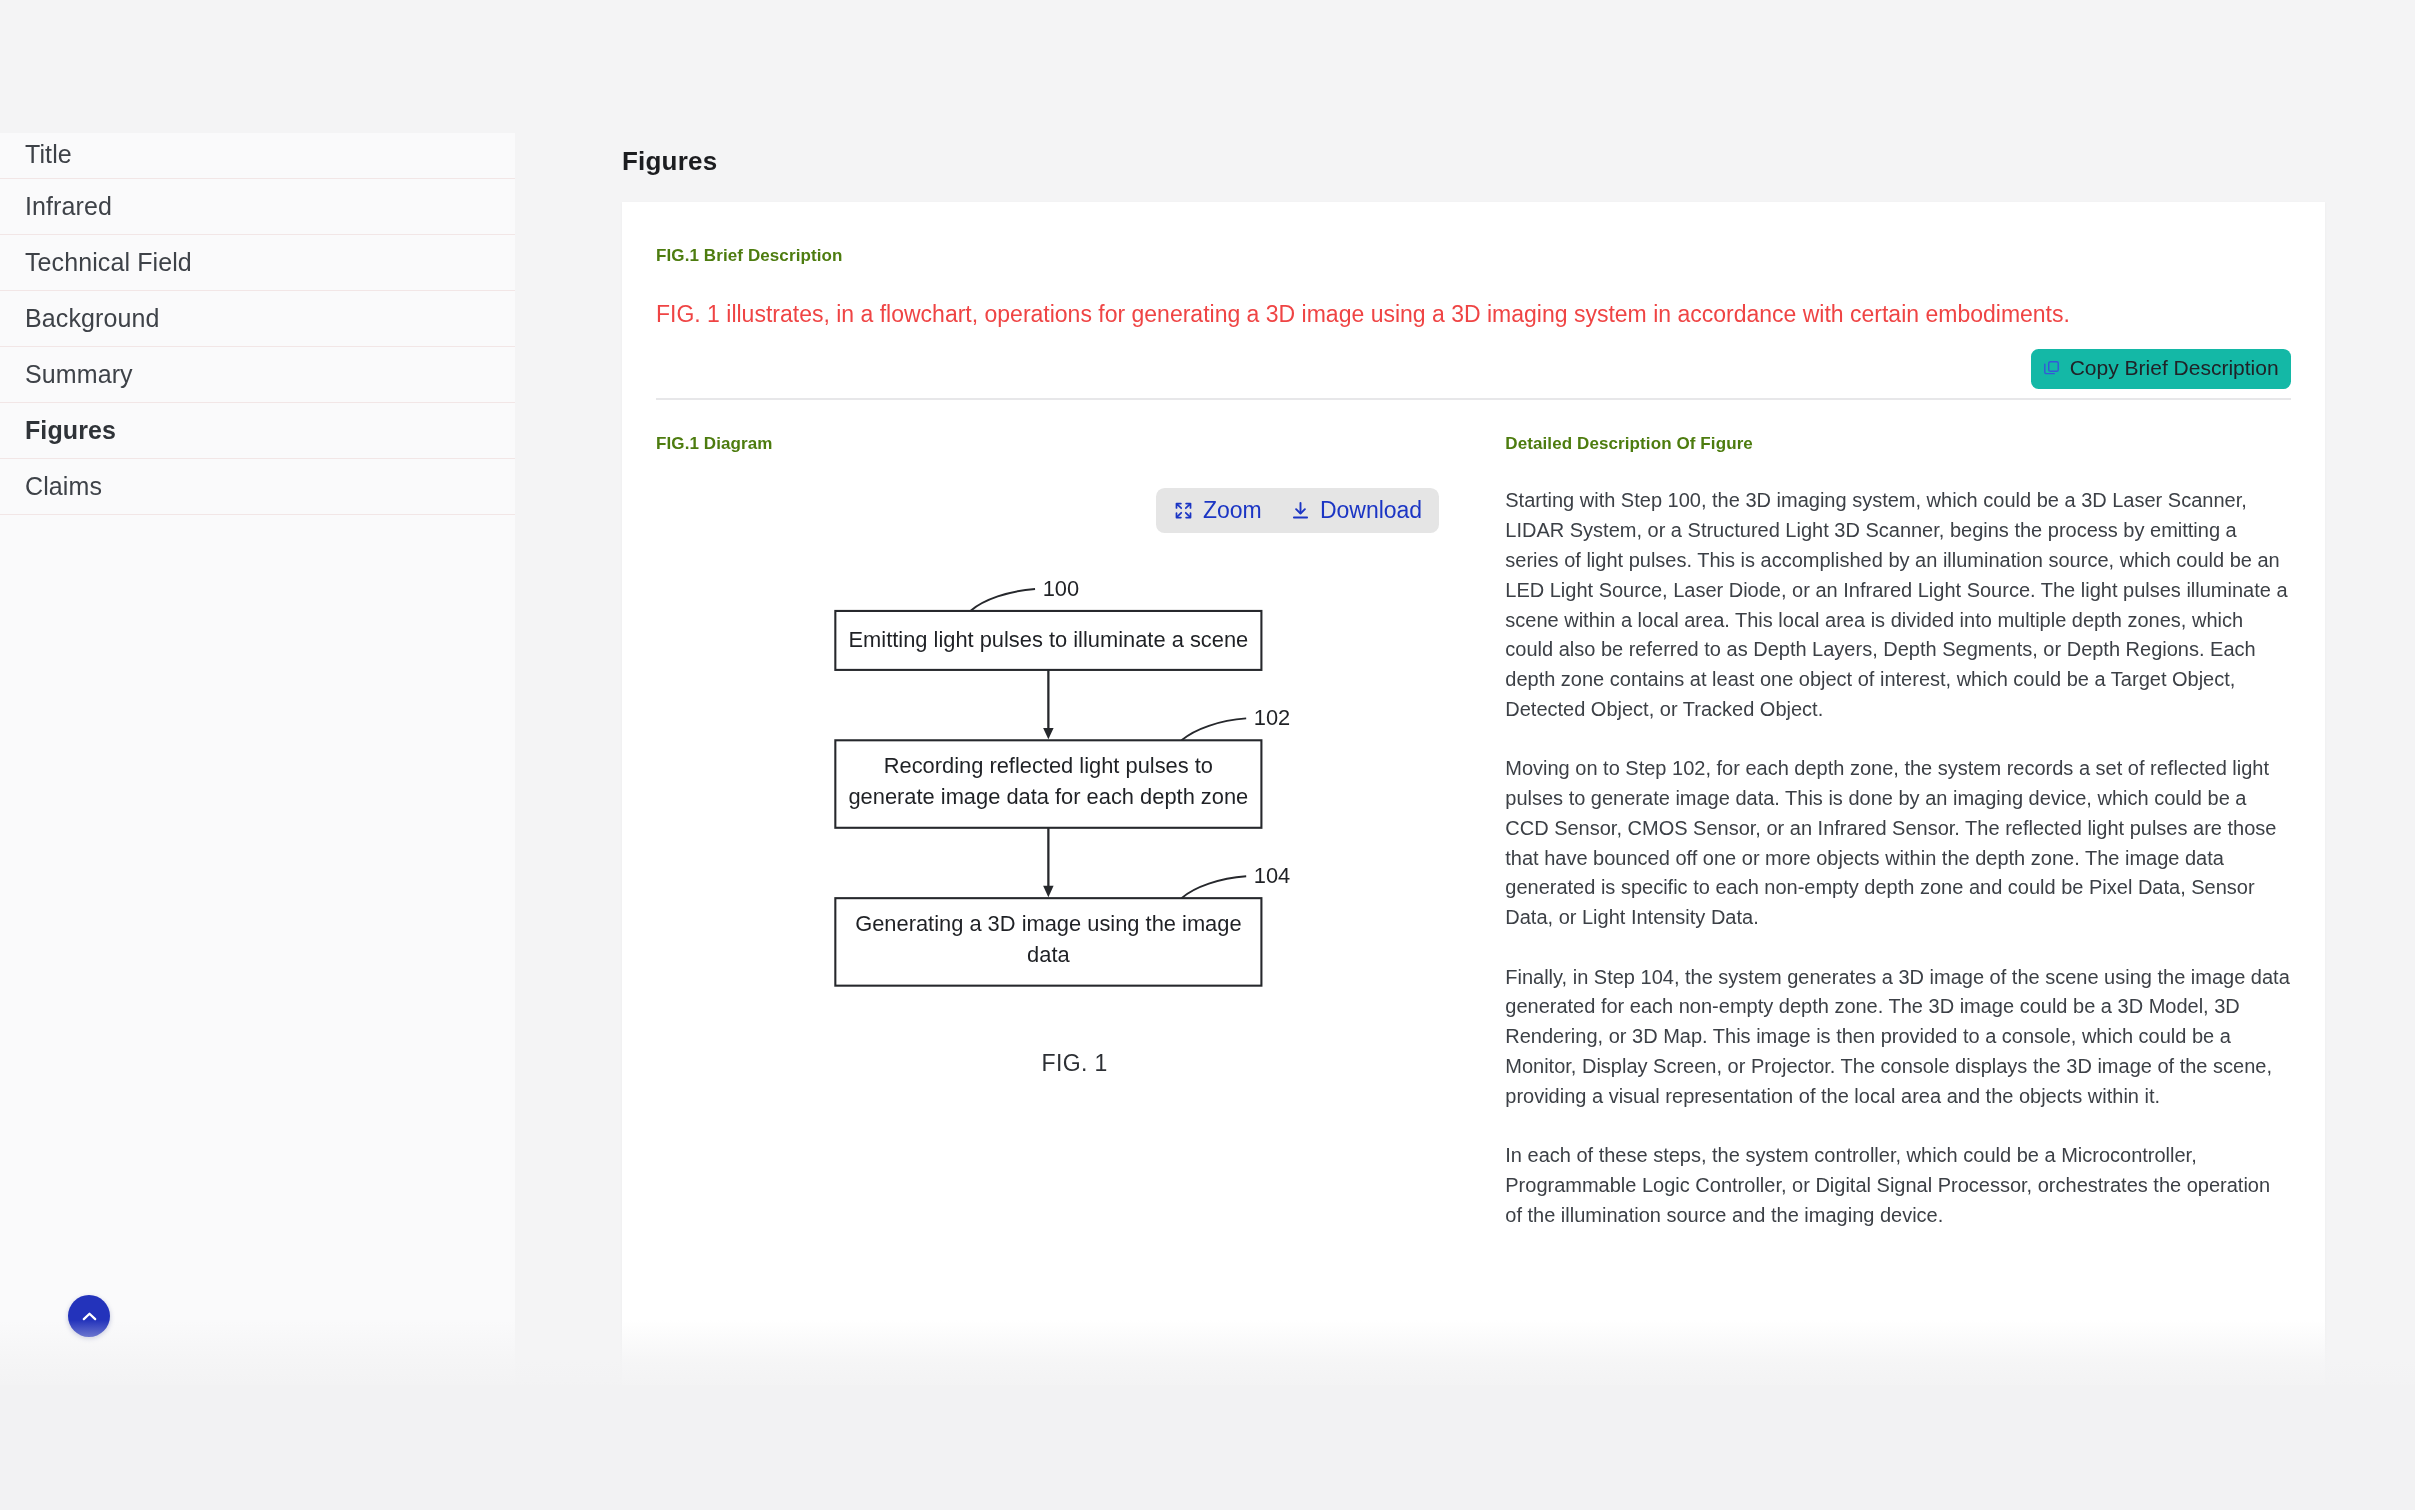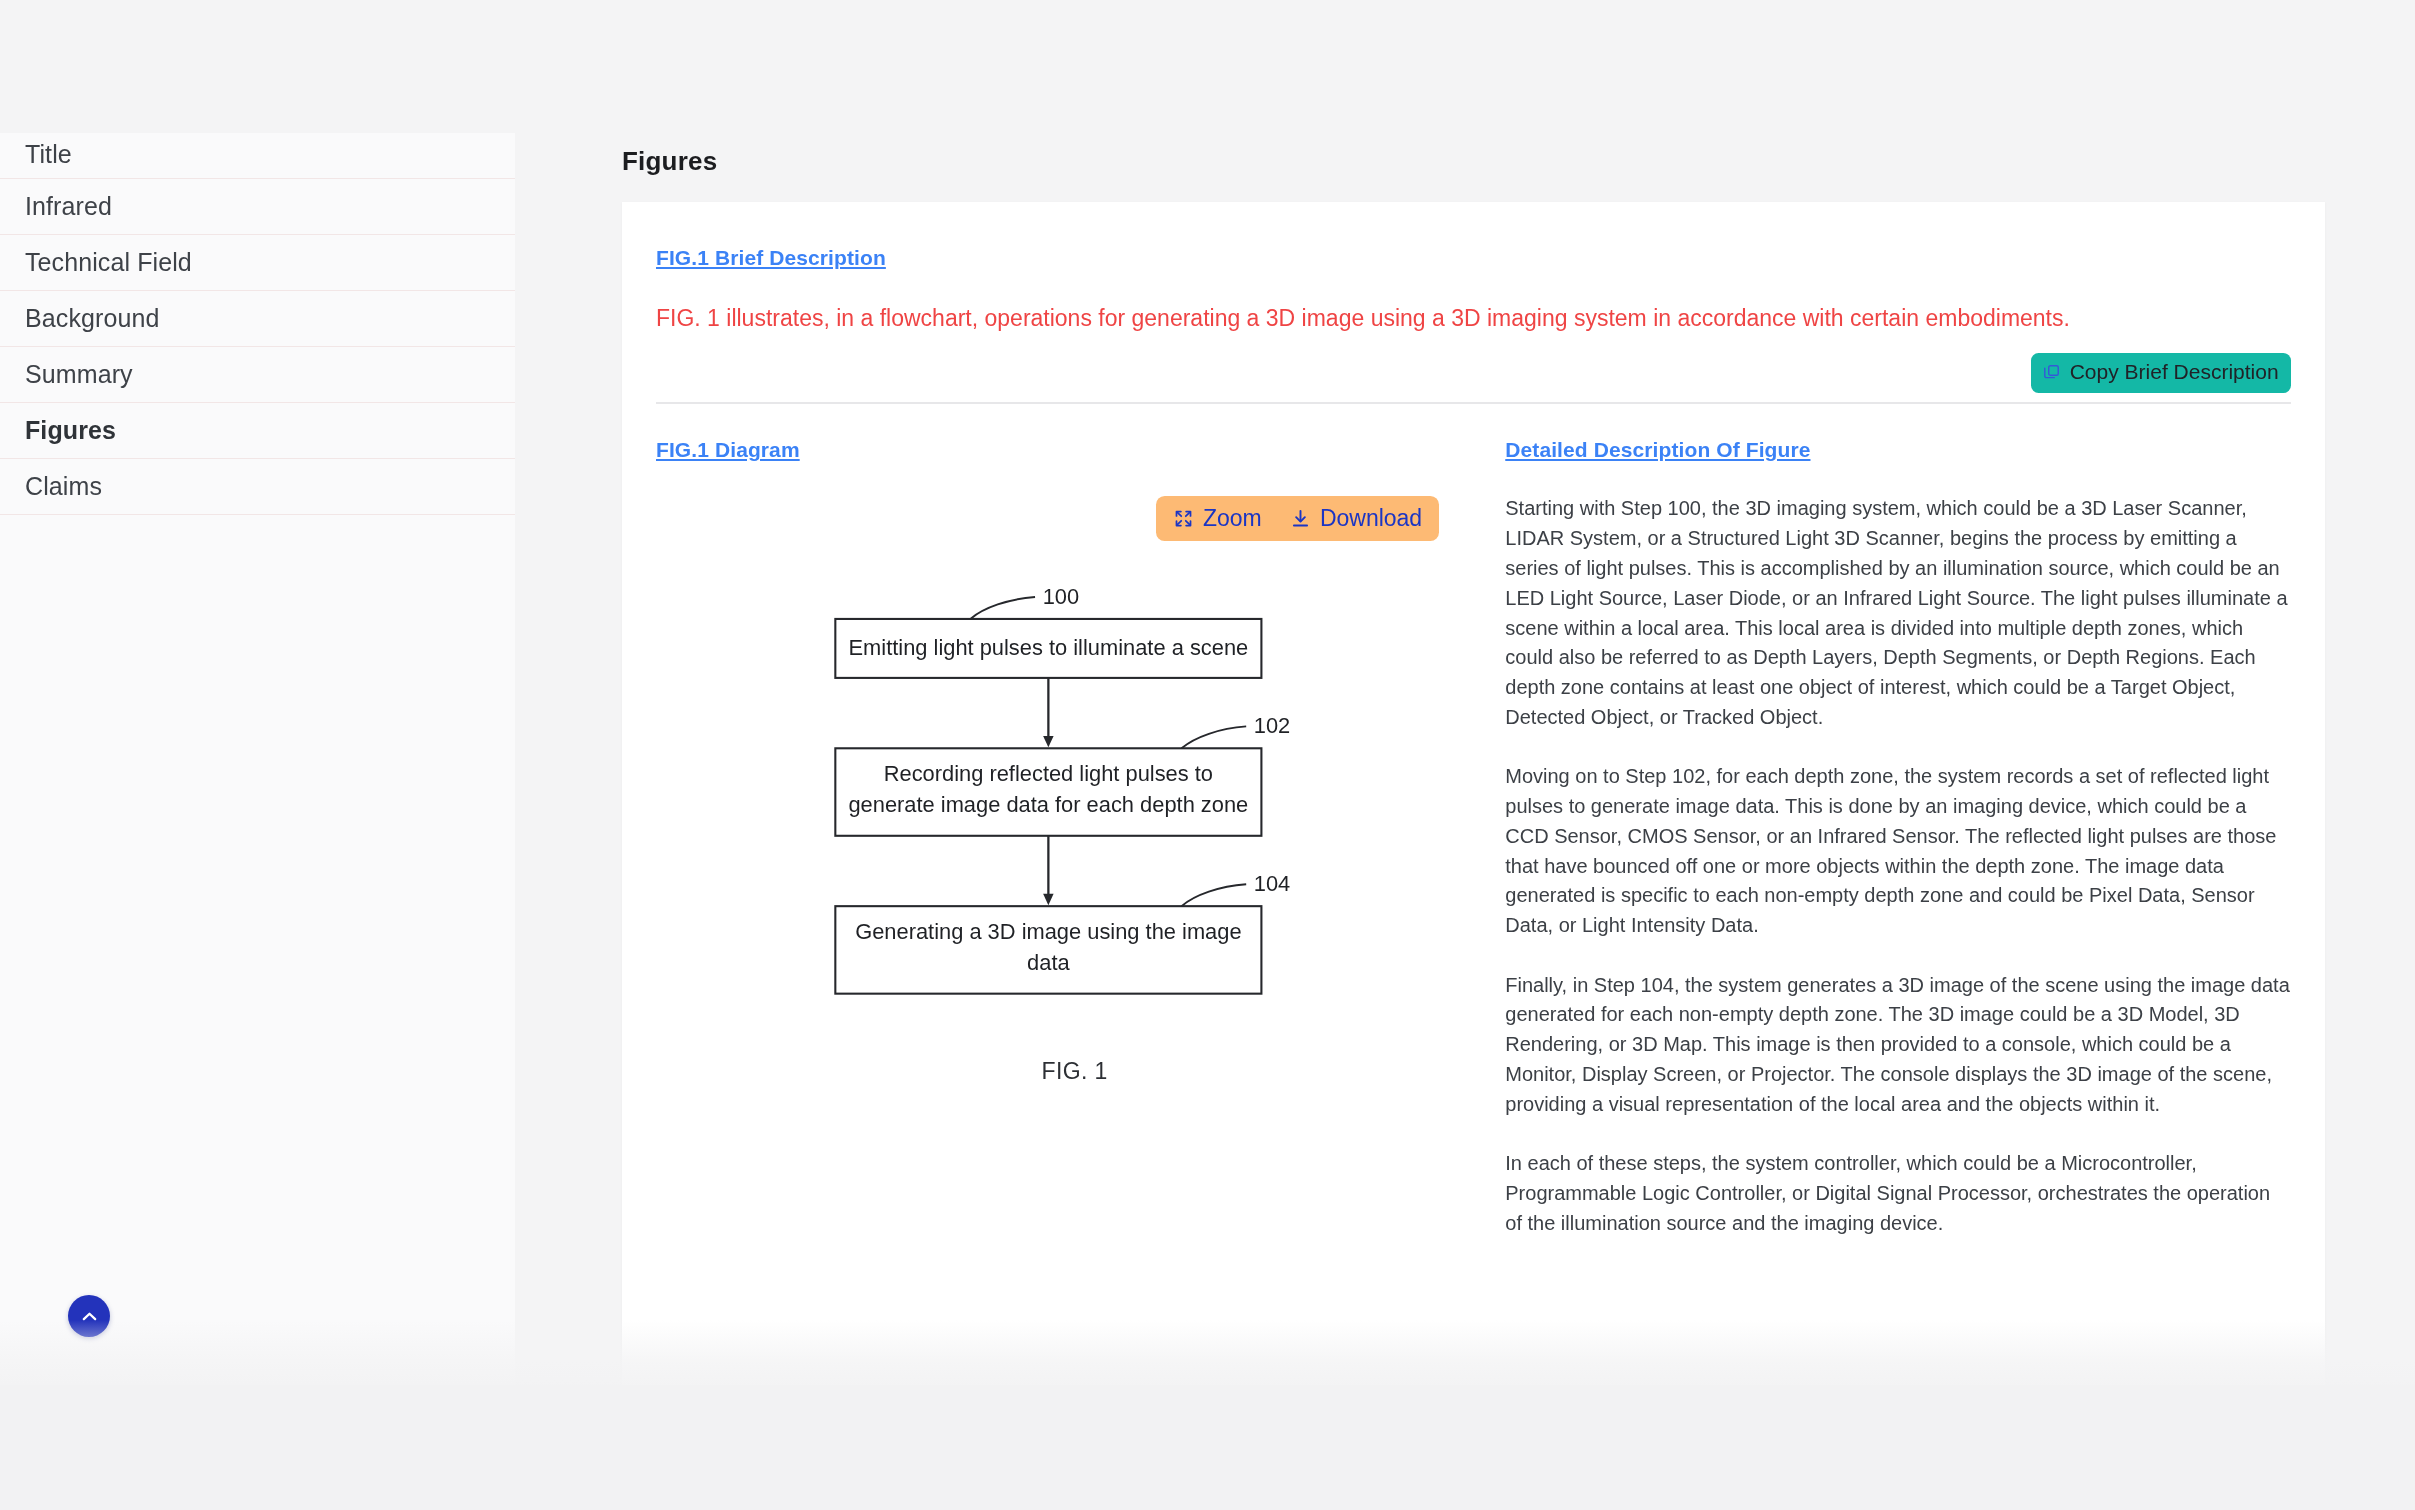--- a/index.html
+++ b/index.html
@@ -86,25 +86,24 @@
 
   #figure-card {
     background: #ffffff;
     width: 1703px;
     min-height: 1187px;
     padding: 44px 34px 0 34px;
     box-shadow: 0 1px 2.9px rgba(0,0,0,0.04);
   }
 
   .card-h {
-    font-size: 21px;
+    font-size: 17px;
     font-weight: bold;
-    color: #3b82f6;
+    color: #4d7c0f;
     letter-spacing: 0.1px;
-    text-decoration: underline;
   }
 
   #brief-text {
     margin-top: 31px;
     font-size: 23px;
     line-height: 1.5;
     color: #ef4444;
   }
 
   #copy-row {
@@ -145,21 +144,21 @@
   #diagram-toolbar {
     margin-top: 34px;
     display: flex;
     justify-content: flex-end;
     padding-right: 54px;
   }
   .toolbar-pill {
     display: inline-flex;
     align-items: center;
     gap: 21px;
-    background: #fdba74;
+    background: #e5e5e5;
     border-radius: 8.6px;
     padding: 6.7px 13.3px;
   }
   .tool-btn {
     display: inline-flex;
     align-items: center;
     gap: 8.6px;
     background: transparent;
     border: none;
     font-size: 23px;

